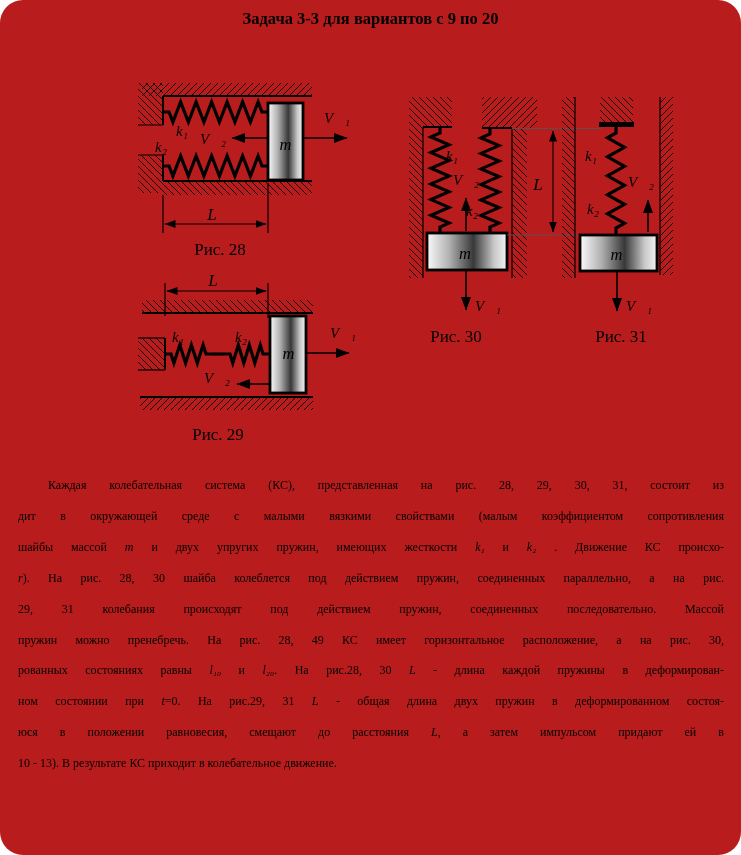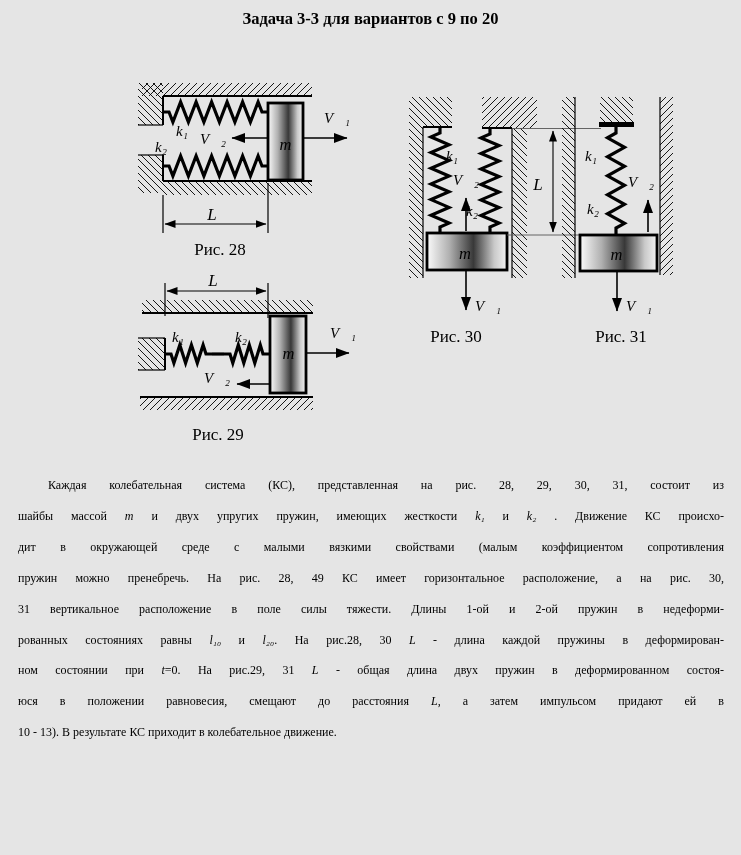--- a/index.html
+++ b/index.html
@@ -1,17 +1,17 @@
 <!DOCTYPE html>
 <html><head>
 <meta charset="utf-8">
 <style>
   html,body{margin:0;padding:0;background:#fff;}
-  .page{position:relative;width:741px;height:855px;background:#e5e5e5;overflow:hidden;
-        font-family:"Liberation Serif","DejaVu Serif",serif;color:#000;}
+  .page{position:relative;width:741px;height:855px;background:#b91c1c;overflow:hidden;
+        font-family:"Liberation Serif","DejaVu Serif",serif;color:#000;border-radius:23px;}
   .title{position:absolute;top:9px;left:0;width:741px;text-align:center;
          font-weight:bold;font-size:16.5px;}
   .figs{position:absolute;top:0;left:0;}
   .para{position:absolute;top:470px;left:18px;width:706px;font-size:12px;line-height:30.9px;}
   .pline{text-align:justify;text-align-last:justify;white-space:normal;}
   .pline.first{text-indent:30px;}
   .pline.last{text-align:center;text-align-last:left;}
   
   .sp{fill:none;stroke:#000;stroke-width:3.2;stroke-linejoin:miter;}
   .spl{fill:none;stroke:#000;stroke-width:3.2;}
@@ -181,23 +181,24 @@
 
       <line x1="617" y1="271" x2="617" y2="311" class="varrow" marker-end="url(#ah)"></line>
       <text class="lbl" x="639" y="311">V⃗₁</text>
 
       <text class="cap" x="621" y="342">Рис. 31</text>
     </g>
   </svg>
 
   <div class="para">
     <div class="pline first">Каждая колебательная система (КС), представленная на рис. 28, 29, 30, 31, состоит из</div>
+    <div class="pline">дит в окружающей среде с малыми вязкими свойствами (малым коэффициентом сопротивления</div>
     <div class="pline">шайбы массой <i>m</i> и двух упругих пружин, имеющих жесткости <i>k₁</i> и <i>k₂</i> . Движение КС происхо-</div>
-    <div class="pline">дит в окружающей среде с малыми вязкими свойствами (малым коэффициентом сопротивления</div>
+    <div class="pline"><i>r</i>). На рис. 28, 30 шайба колеблется под действием пружин, соединенных параллельно, а на рис.</div>
+    <div class="pline">29, 31 колебания происходят под действием пружин, соединенных последовательно. Массой</div>
     <div class="pline">пружин можно пренебречь. На рис. 28, 49 КС имеет горизонтальное расположение, а на рис. 30,</div>
-    <div class="pline">31 вертикальное расположение в поле силы тяжести. Длины 1-ой и 2-ой пружин в недеформи-</div>
     <div class="pline">рованных состояниях равны <i>l₁₀</i> и <i>l₂₀</i>. На рис.28, 30 <i>L</i> - длина каждой пружины в деформирован-</div>
     <div class="pline">ном состоянии при <i>t</i>=0. На рис.29, 31 <i>L</i> - общая длина двух пружин в деформированном состоя-</div>
     <div class="pline">юся в положении равновесия, смещают до расстояния <i>L</i>, а затем импульсом придают ей в</div>
     <div class="pline last">10 - 13). В результате КС приходит в колебательное движение.</div>
   </div>
 
 </div>
 
 </body></html>

